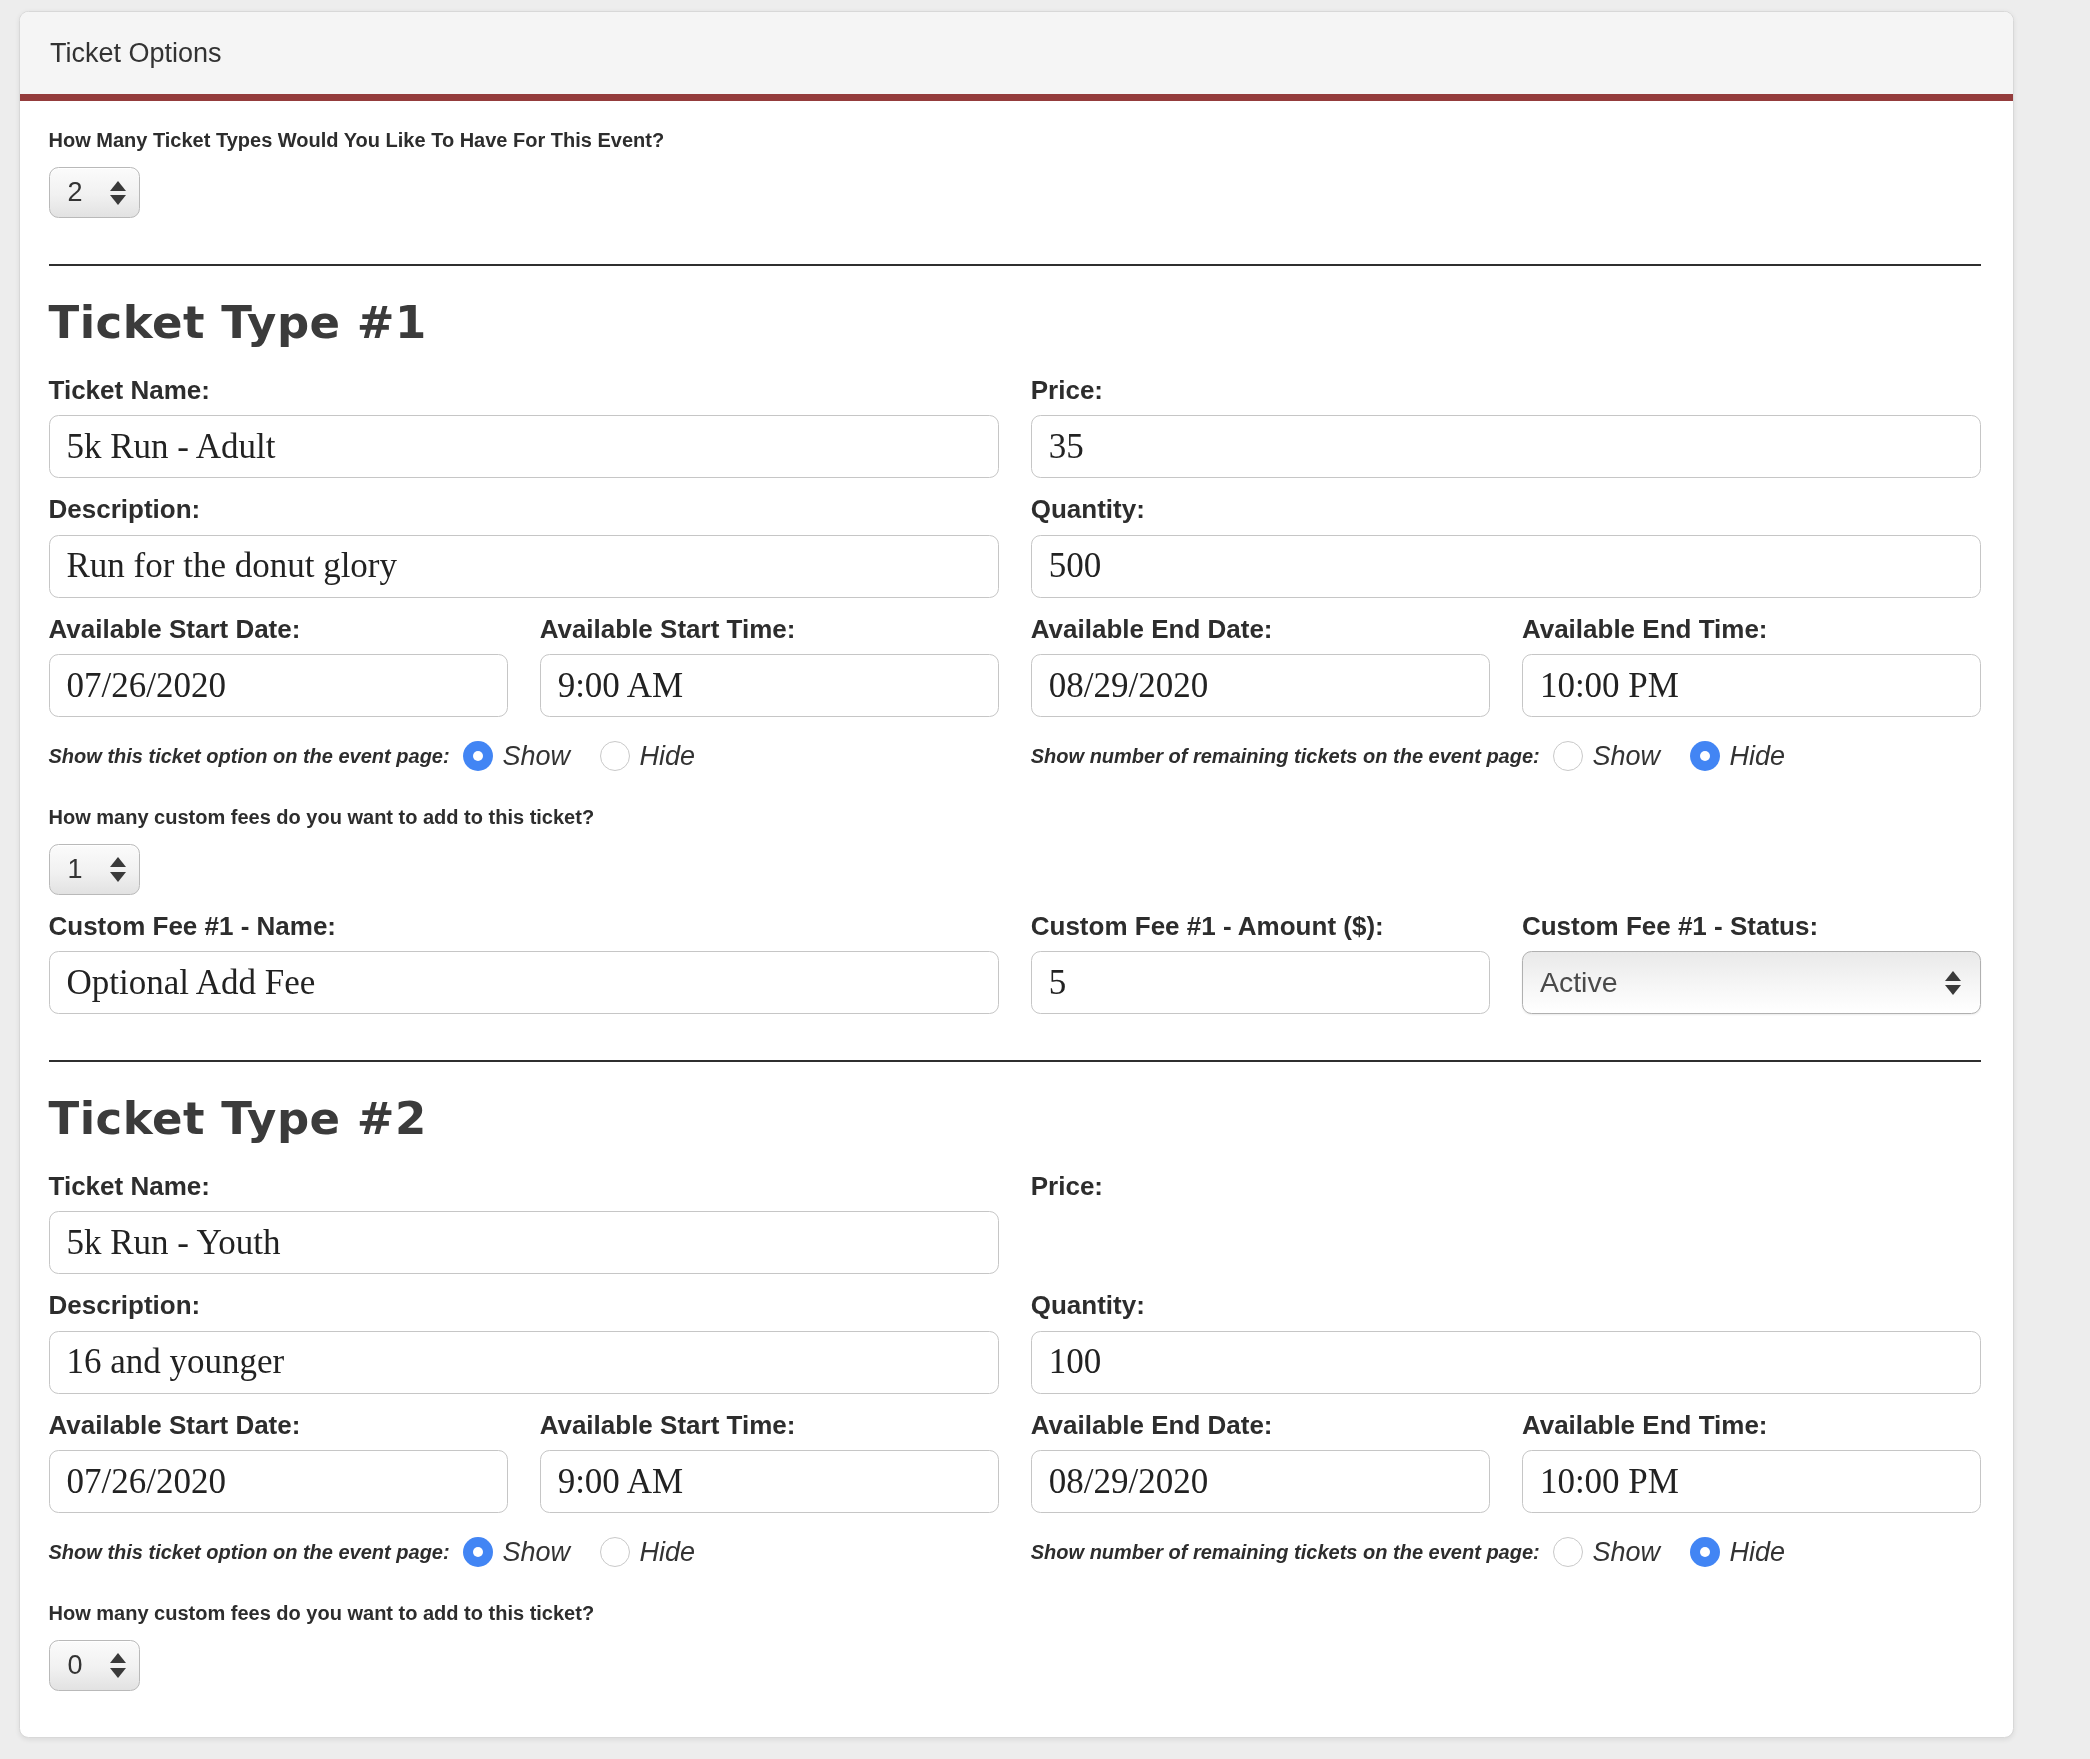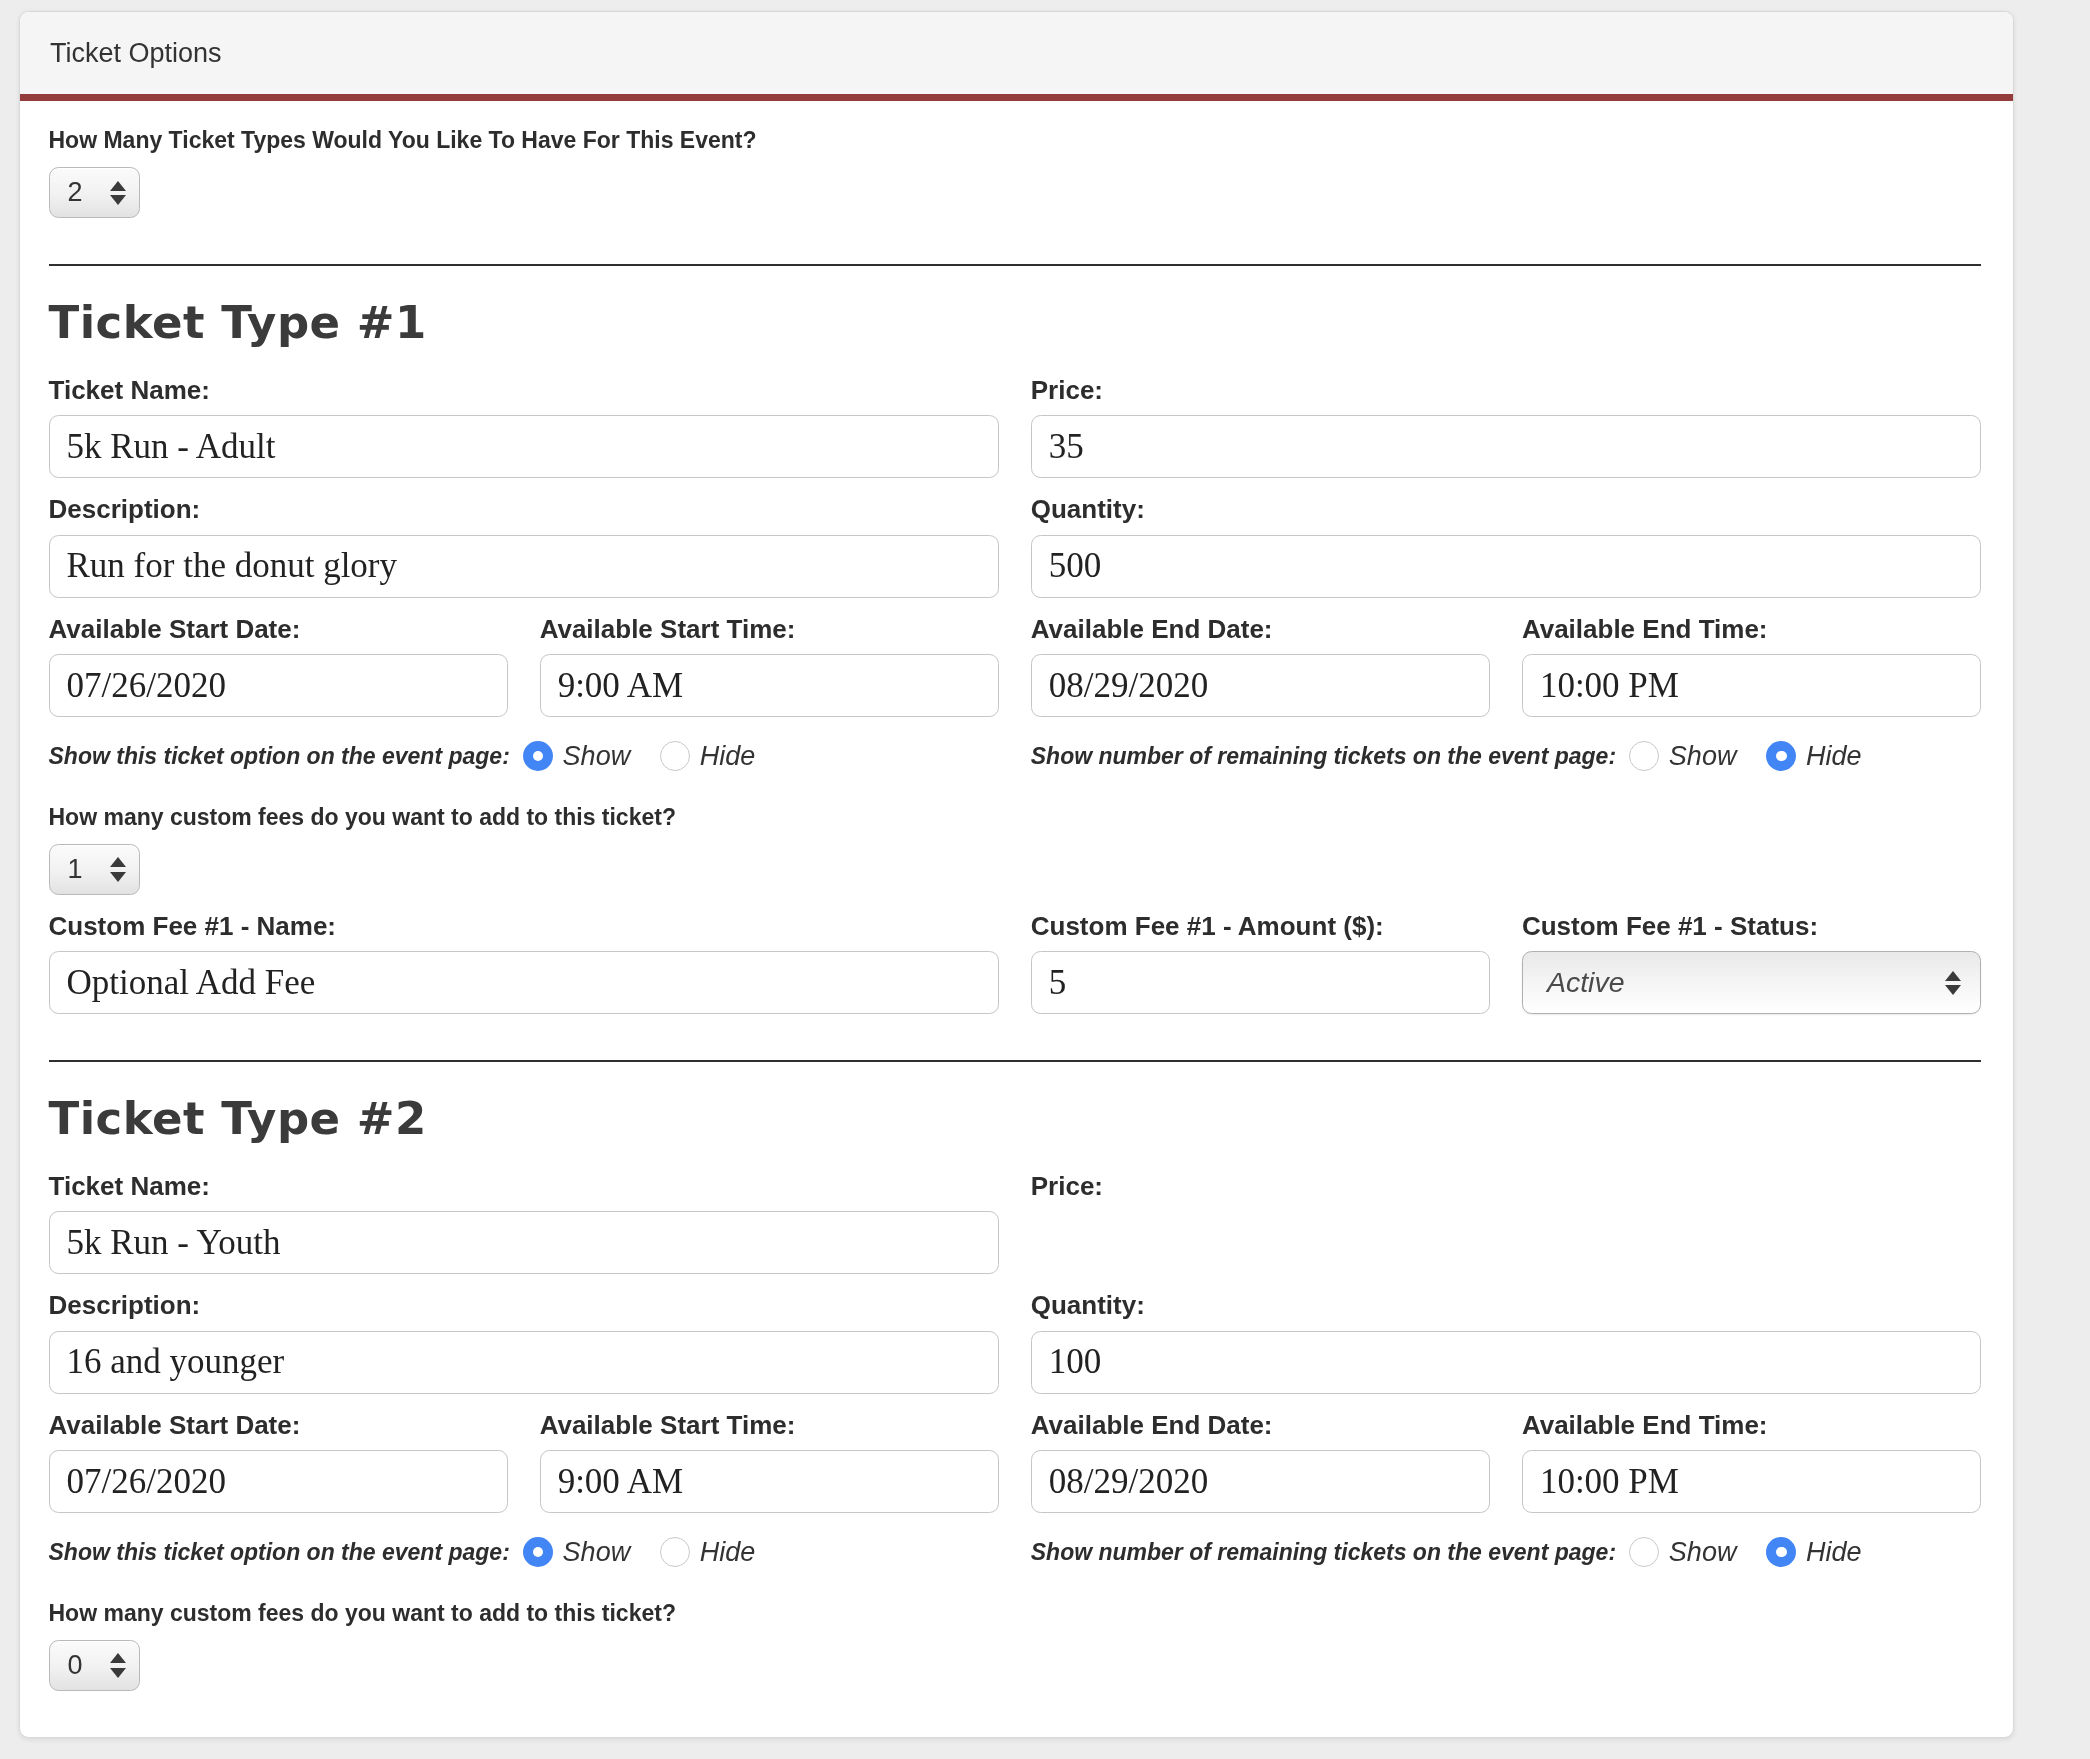--- a/index.html
+++ b/index.html
@@ -27,21 +27,21 @@
     display: flex;
     align-items: center;
     padding: 0 30px;
     font-size: 27px;
     color: #333;
   }
   .accent-bar { height: 6.7px; background: #943c3c; }
   .card-body { padding: 23px 32px 38px 28.5px; }
 
   .prompt-label {
-    font-size: 23px;
+    font-size: 20px;
     font-weight: bold;
     color: #2d2d2d;
     line-height: 32px;
   }
   .field-label {
     font-size: 26px;
     font-weight: bold;
     color: #2d2d2d;
     line-height: 32px;
     margin: 15px 0 9.5px;
@@ -138,23 +138,22 @@
 
   .wide-select {
     height: 63px;
     border: 1.9px solid #b0b0b0;
     border-radius: 9.5px;
     background: linear-gradient(180deg, #e9e9e9 0%, #f6f6f6 55%, #ffffff 100%);
     box-shadow: 0 1px 1.9px rgba(0,0,0,0.08);
     display: flex;
     align-items: center;
     justify-content: space-between;
-    padding: 0 19px 0 24px;
+    padding: 0 19px 0 17px;
     cursor: default;
-    font-style: italic;
   }
   .wide-select .val { font-size: 28.5px; color: #4a4a4a; }
 
   .q-block { margin-top: 28.5px; }
 </style>
 </head>
 <body>
 
 <div class="card">
   <div class="card-header">

